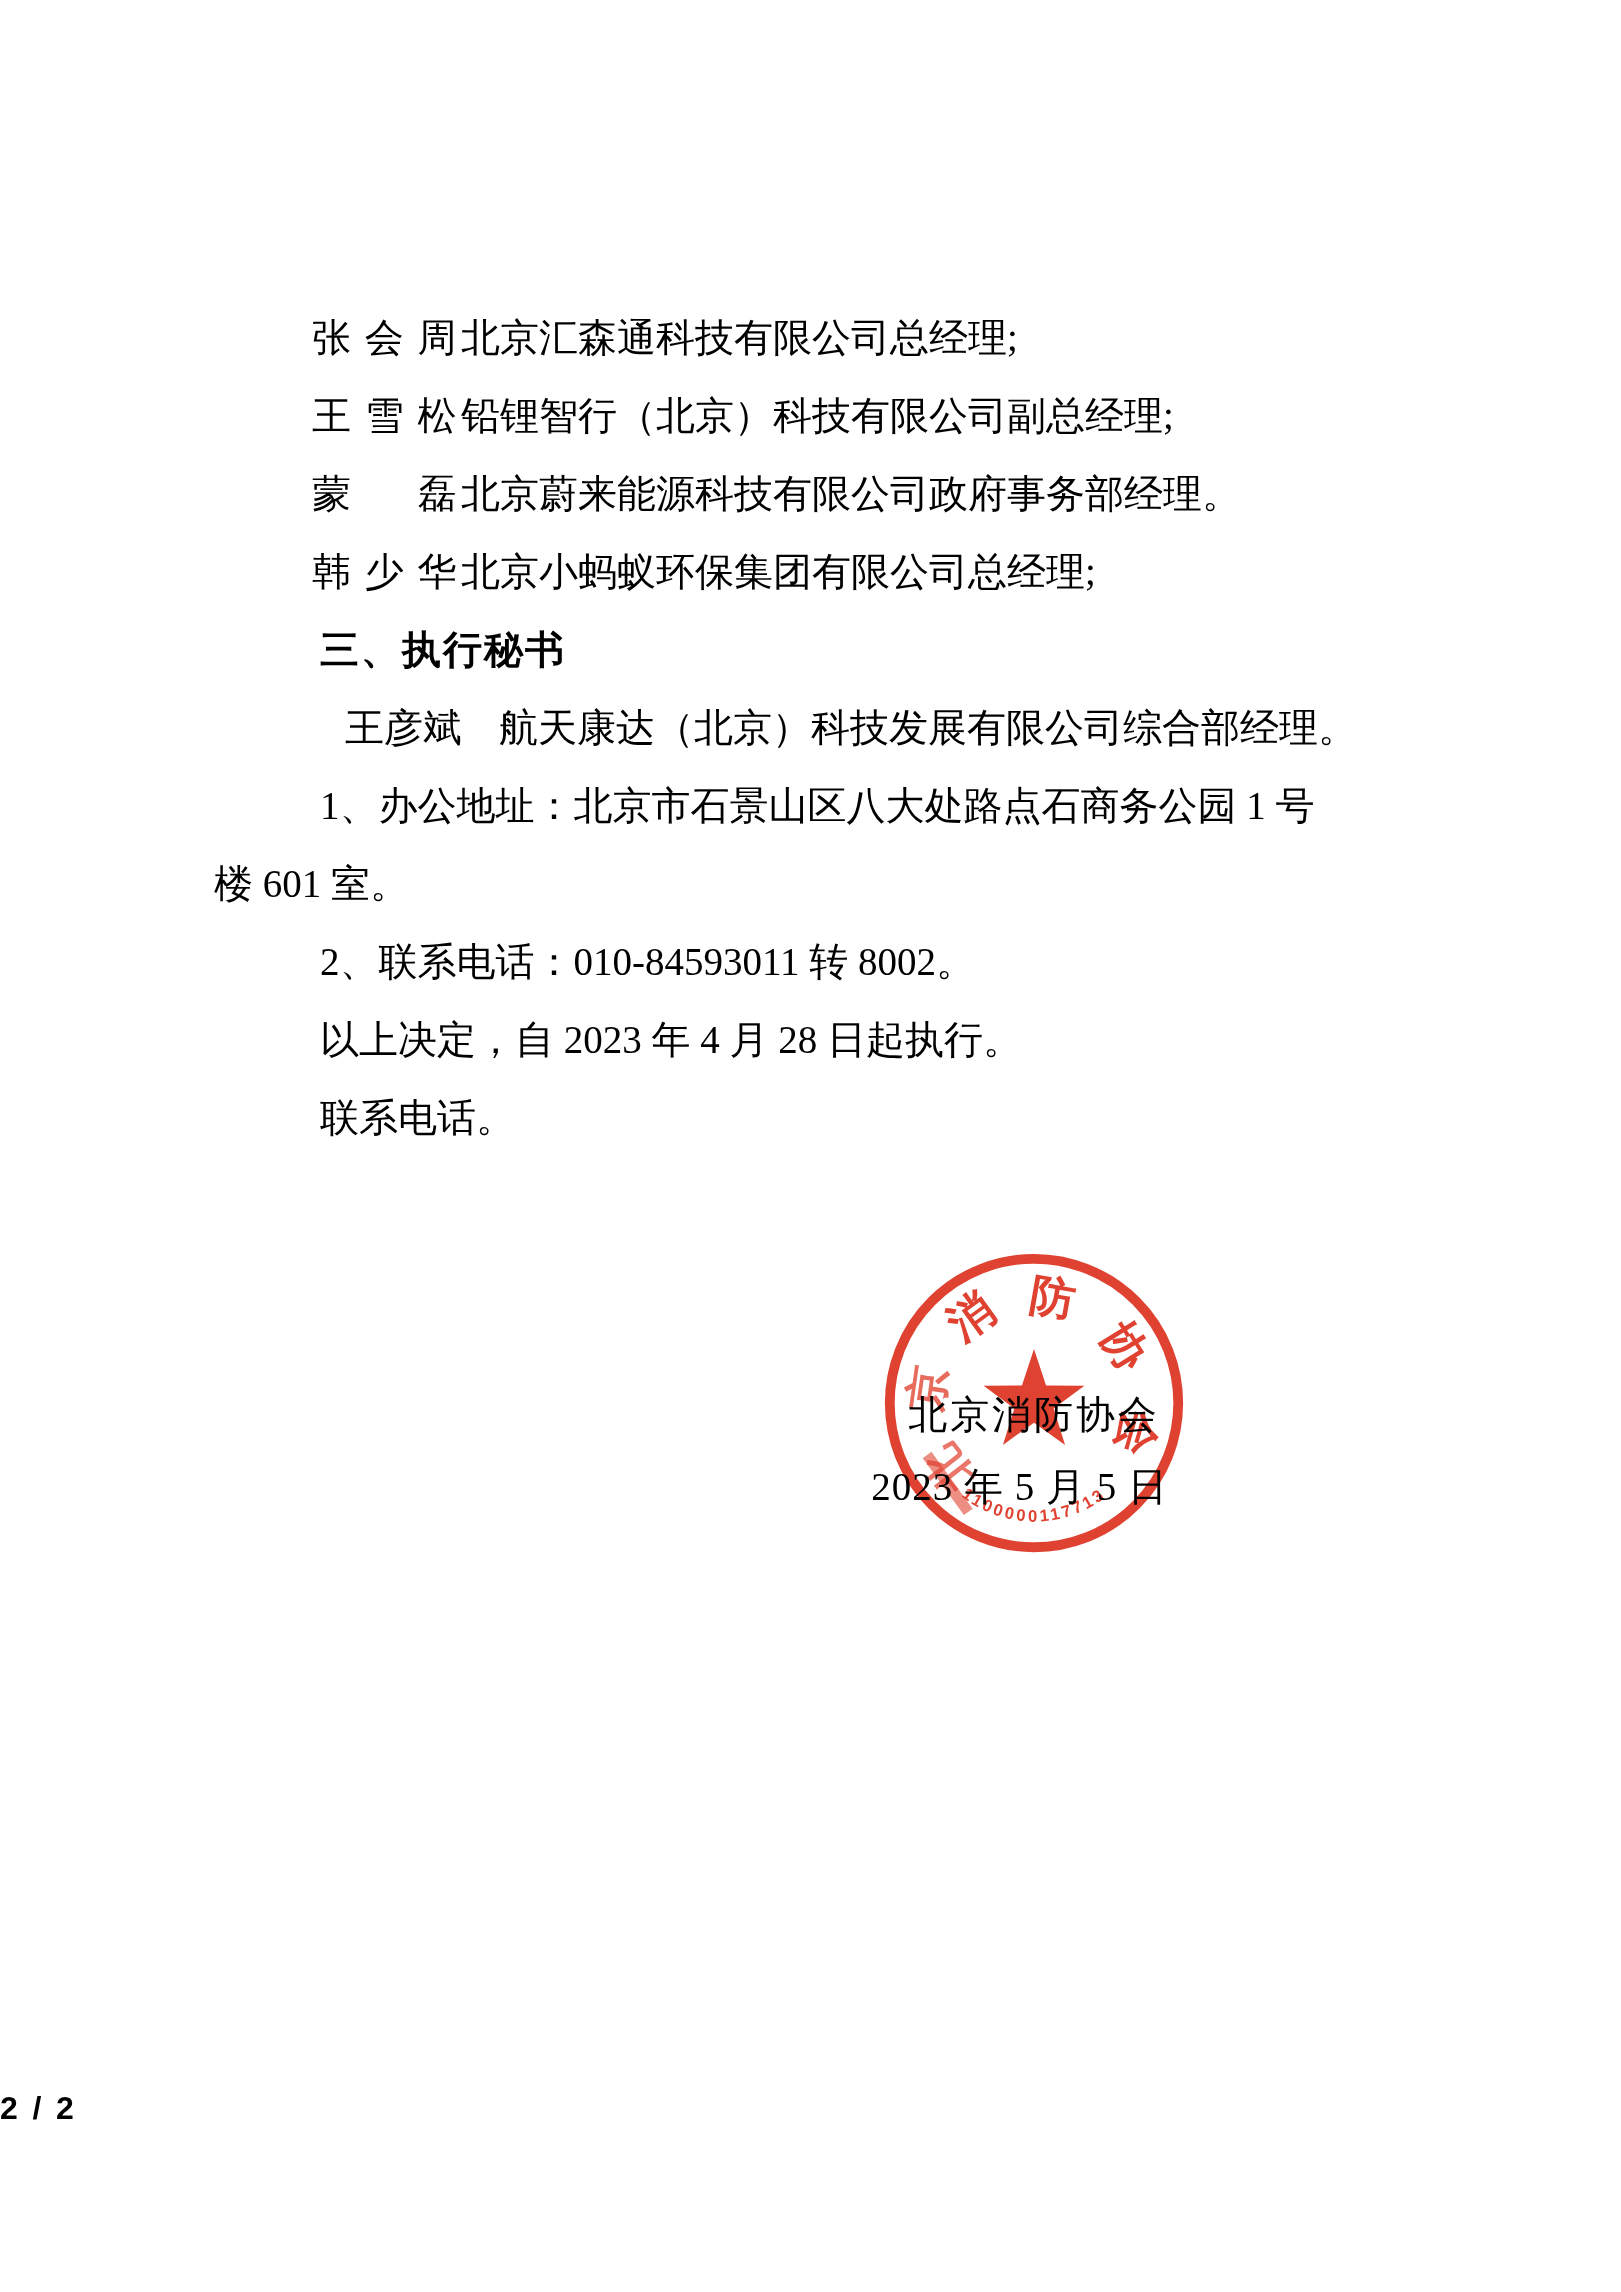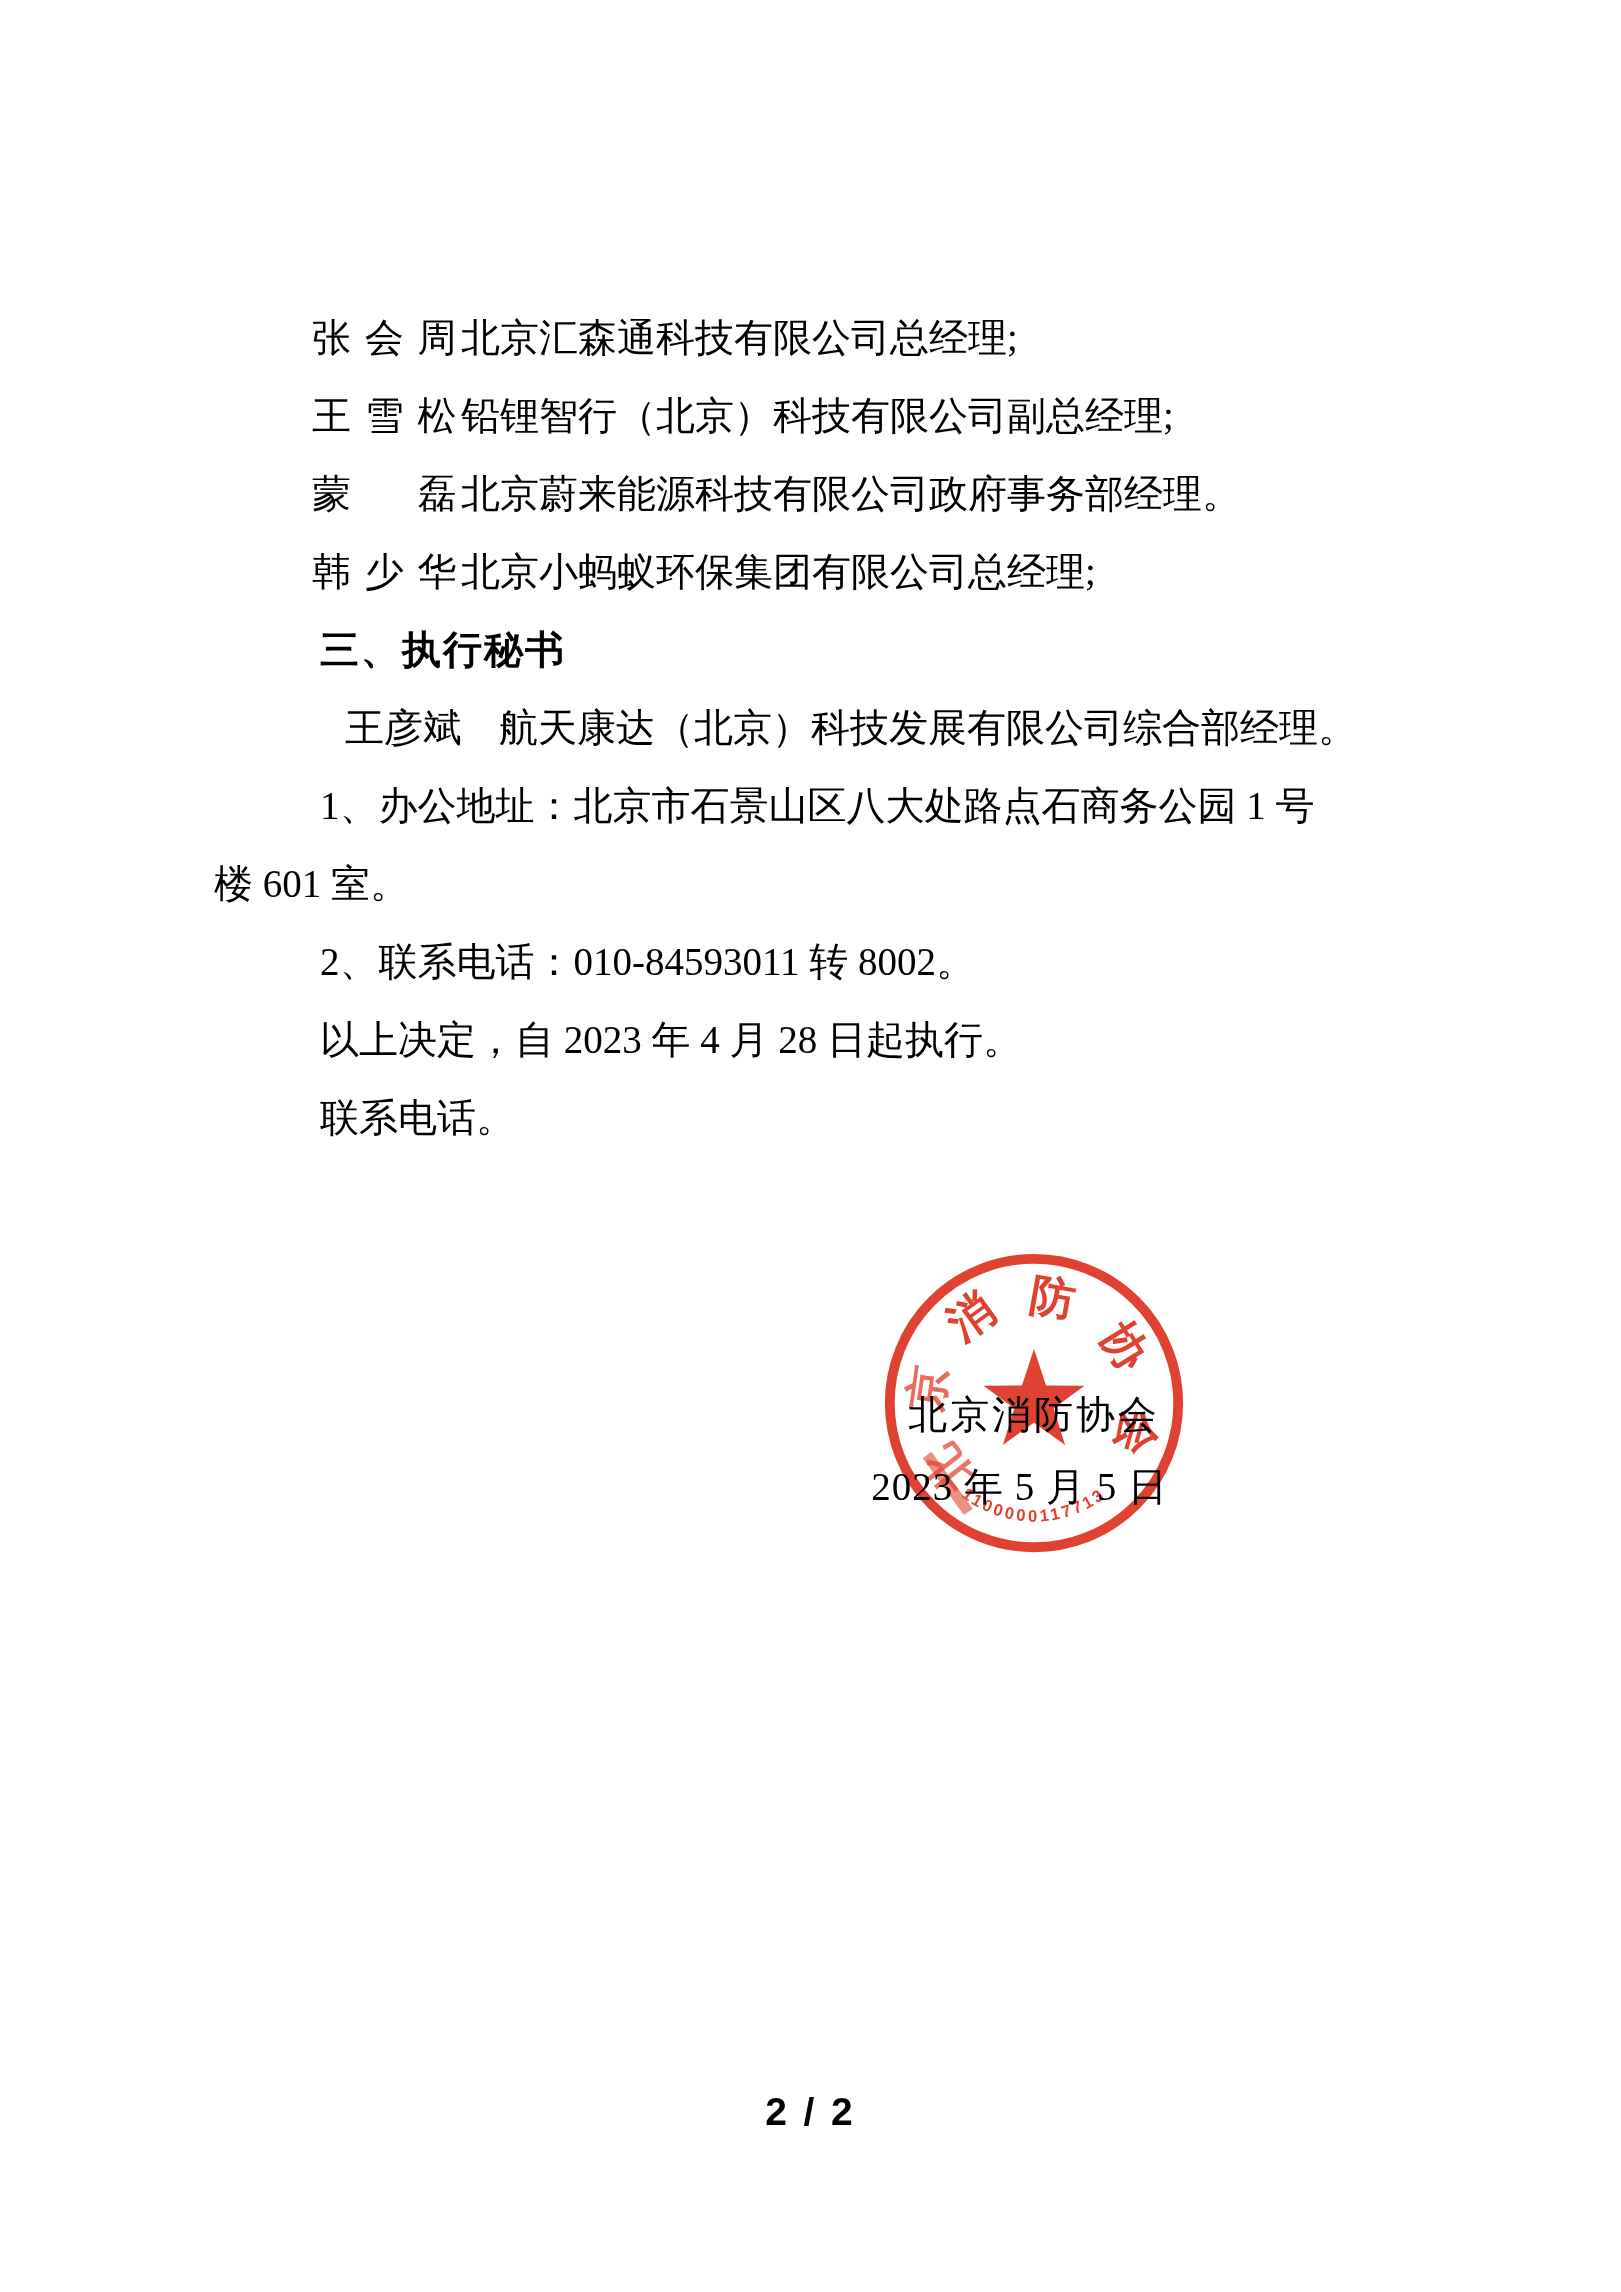--- a/index.html
+++ b/index.html
@@ -44,24 +44,23 @@
     font-size:39px;text-align:center;letter-spacing:1px;
     white-space:nowrap;
   }
   .seal{
     position:absolute;left:883px;top:1249px;width:302px;height:312px;
     mix-blend-mode:multiply;
     opacity:0.96;
   }
   .page-number{
     position:absolute;left:0;top:2090px;width:1621px;
-    text-align:center;
     font-family:"Liberation Sans","DejaVu Sans",sans-serif;
     font-weight:700;
-    font-size:39px;letter-spacing:2.9px;
+    font-size:32px;letter-spacing:2.9px;
   }
   .seal-ring-char{
     font-family:"Liberation Serif","DejaVu Serif",serif;
     font-weight:700;
   }
   .seal-code{
     font-family:"Liberation Sans","DejaVu Sans",sans-serif;
     font-weight:700;
   }
 </style>

